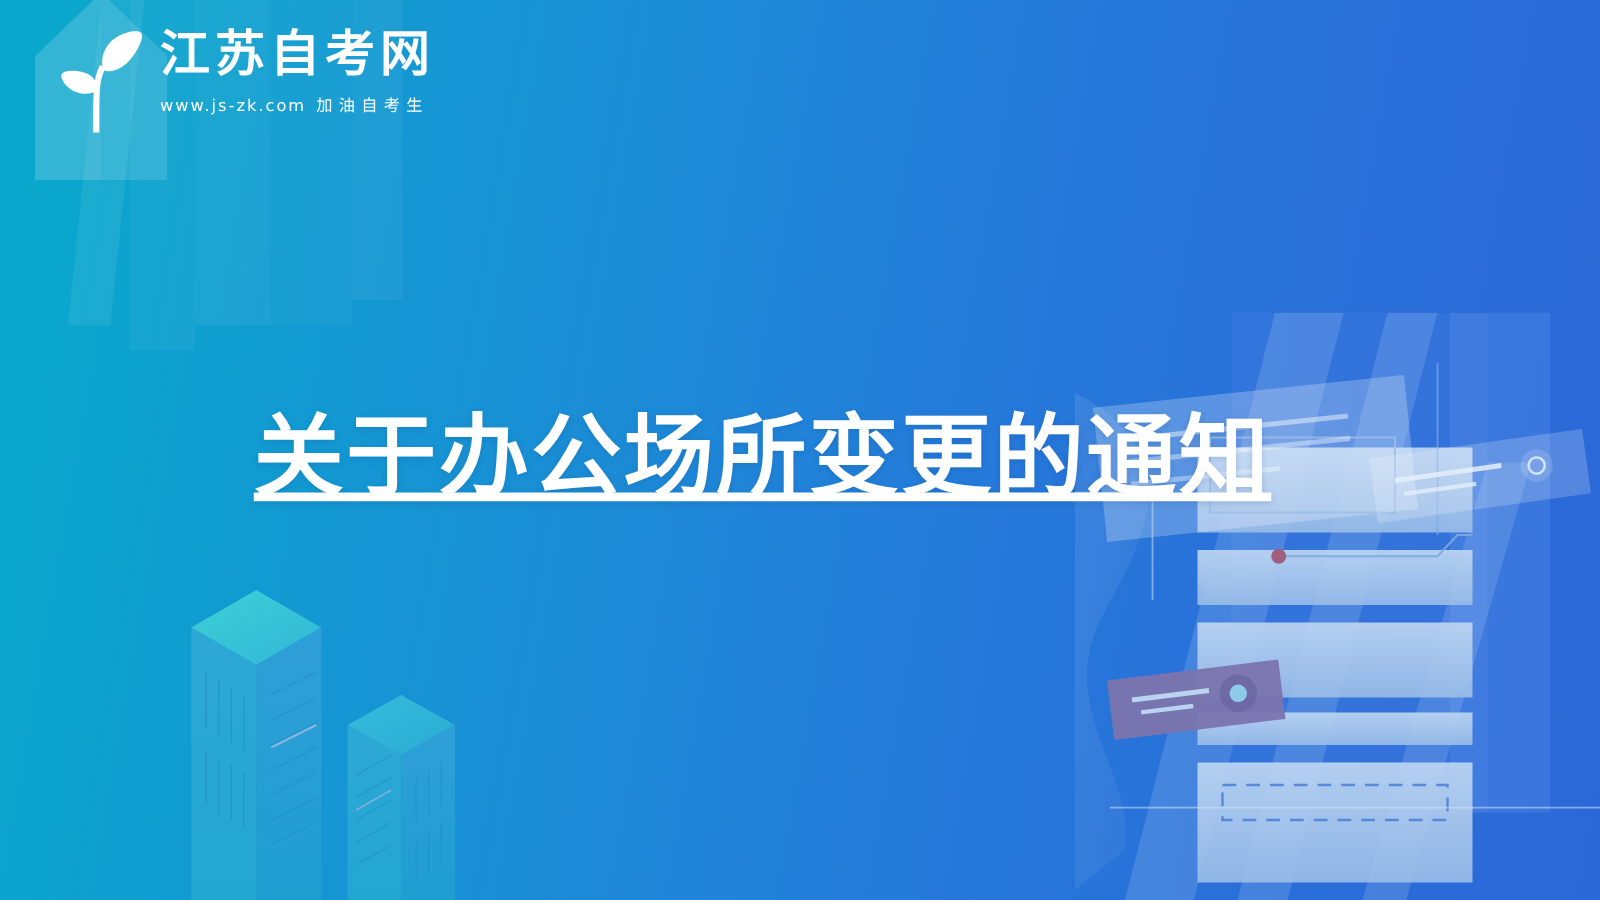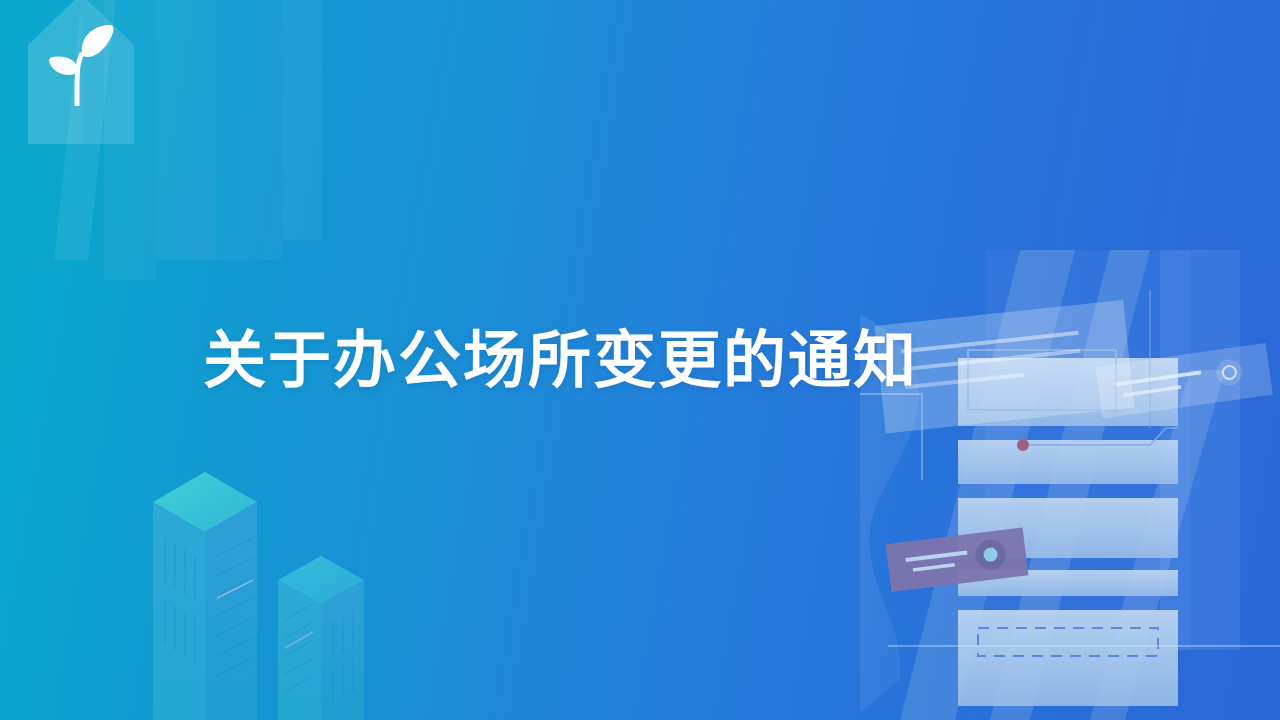--- a/index.html
+++ b/index.html
@@ -98,28 +98,29 @@
     font-family: "DejaVu Sans", "Liberation Sans", sans-serif;
   }
   .logo-sub .cn { letter-spacing: 5px; margin-left: 8px; }
 
   
   #headline {
     position: absolute;
     left: 203px;
     top: 326px;
     color: #ffffff;
-    font-size: 63px;
+    font-size: 72px;
     line-height: 1.08;
     font-weight: bold;
     letter-spacing: 2px;
     white-space: nowrap;
     font-family: "DejaVu Serif", "Liberation Serif", serif;
     text-shadow: 0 2px 6px rgba(10,60,130,0.18);
     z-index: 40;
+    text-decoration: underline;
   }
 
   
   .iso-buildings {
     position: absolute;
     left: 95px;
     bottom: 0;
     width: 320px;
     height: 260px;
     z-index: 5;
@@ -163,20 +164,24 @@
                L54.5 34.5 C52 39 50.5 44 50 50 C49.4 58 49.5 70 49.5 86 Z" fill="#ffffff"></path>
 
       <path d="M52 34 C50 22 57 10 72 6 C78 4.5 82 5 83 6.5
                C84.5 9 83 14 79 21 C72 33 62 38.5 54.5 36.5
                C53.2 36.1 52.3 35.3 52 34 Z" fill="#ffffff"></path>
 
       <path d="M44.5 54 C37 56.5 27 54 21.5 46.5 C19 43 18.5 40.5 19.5 39
                C21 37 25.5 36.2 31.5 36.8 C41 37.8 46.5 42.2 47 48.5
                C47.2 51.2 46.3 53.3 44.5 54 Z" fill="#ffffff"></path>
     </svg>
+    <div class="logo-text-wrap">
+      <div class="logo-title">江苏自考网</div>
+      <div class="logo-sub"><span>www.js-zk.com</span><span class="cn">加油自考生</span></div>
+    </div>
   </div>
 
   <svg class="illus" viewBox="0 0 420 470">
     <defs>
       <linearGradient id="blobG" x1="0" y1="0" x2="1" y2="1">
         <stop offset="0%" stop-color="#ffffff" stop-opacity="0.10"></stop>
         <stop offset="100%" stop-color="#ffffff" stop-opacity="0.04"></stop>
       </linearGradient>
       <linearGradient id="sheetG" x1="0" y1="0" x2="0" y2="1">
         <stop offset="0%" stop-color="#bdd6f2" stop-opacity="0.92"></stop>

